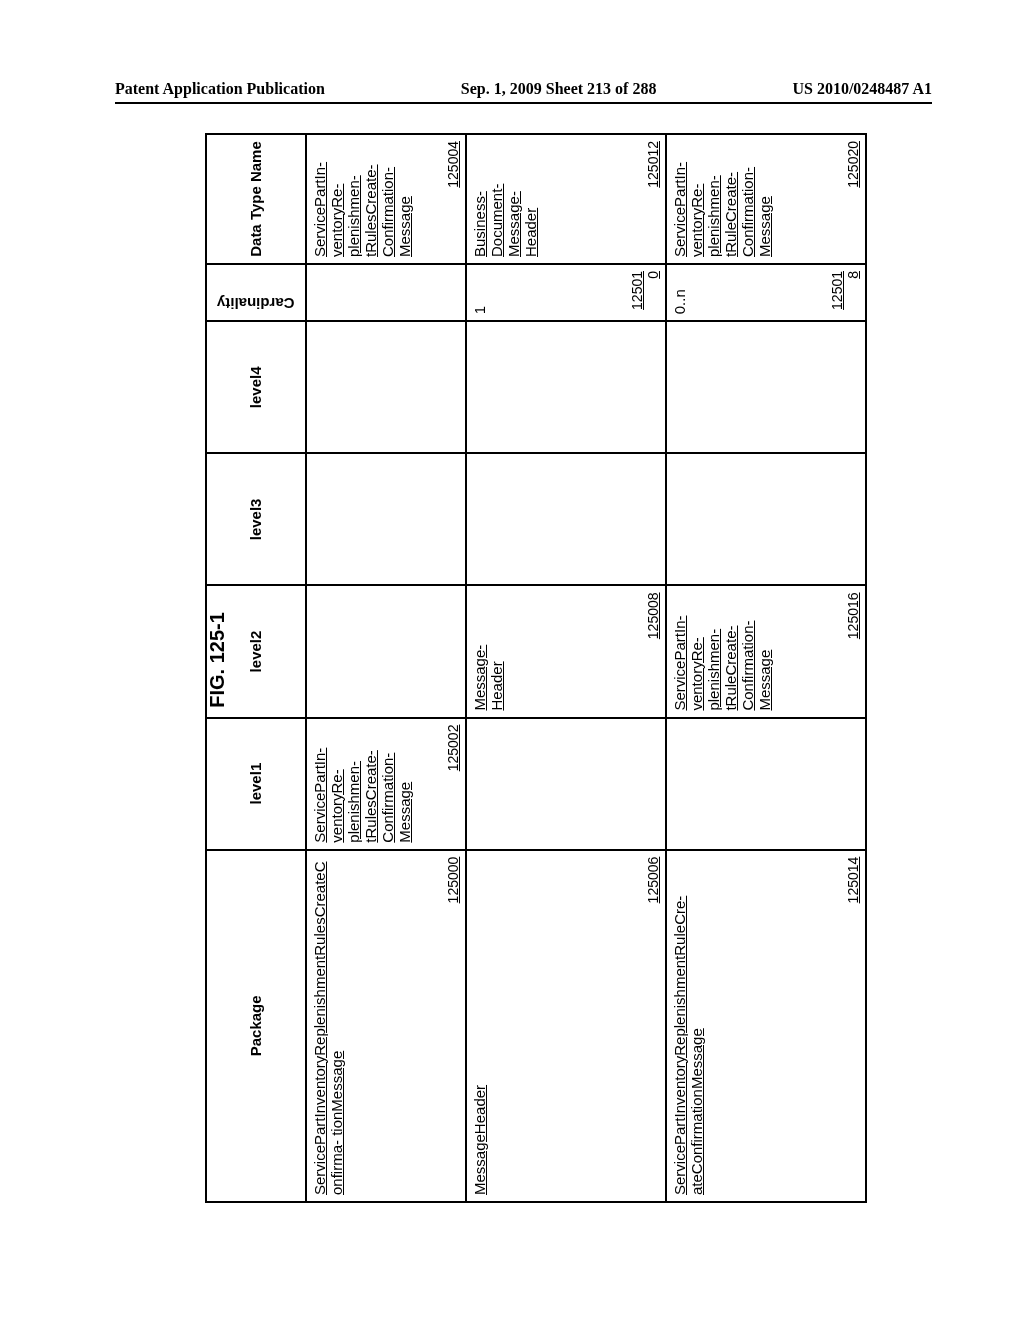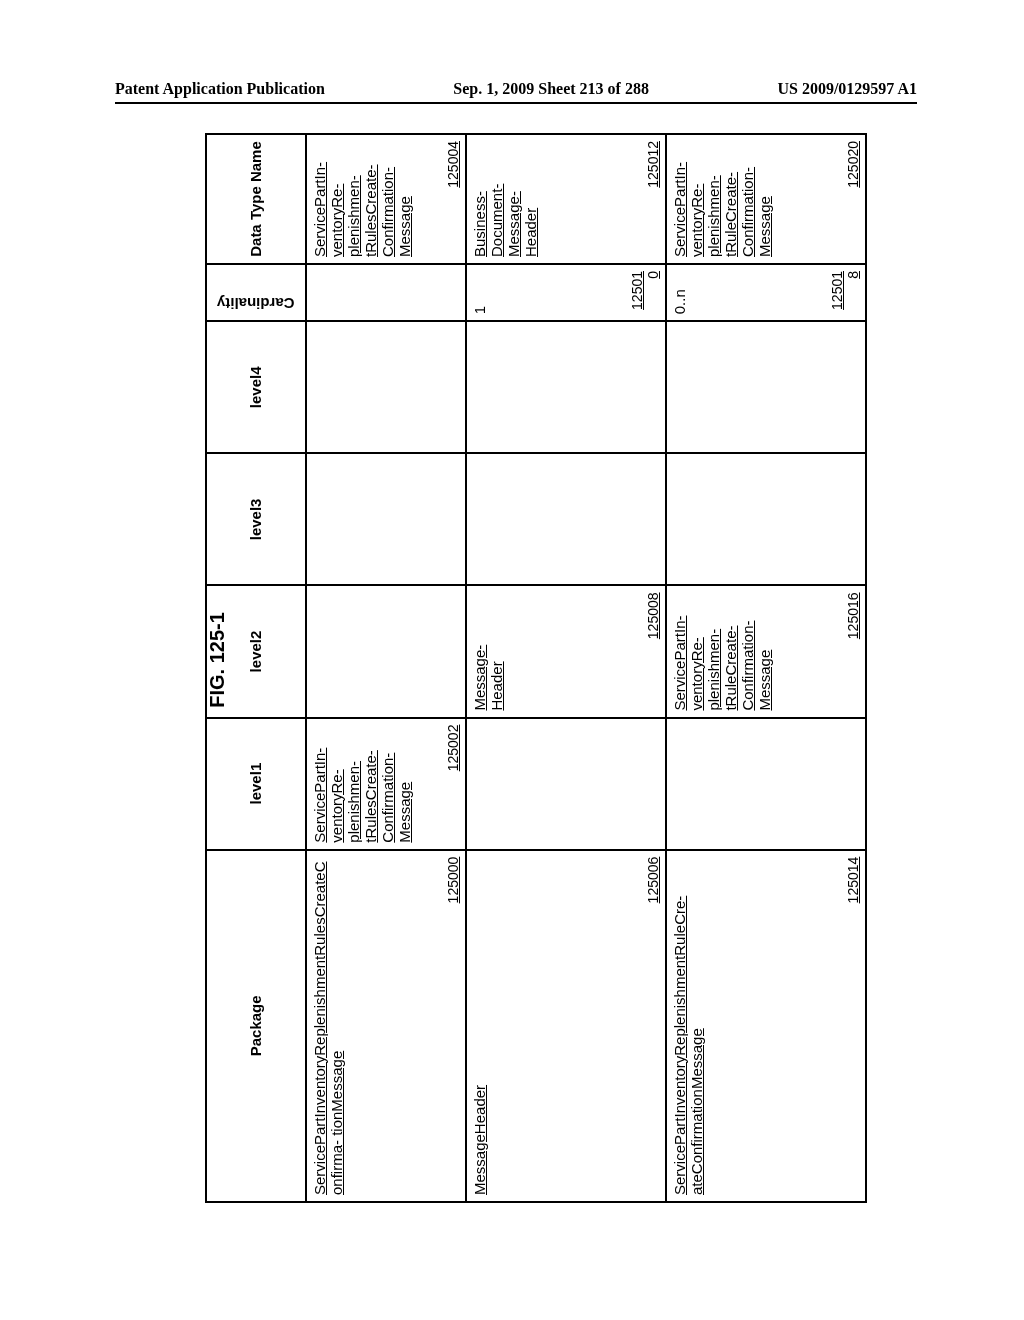--- a/index.html
+++ b/index.html
@@ -8,21 +8,21 @@
     background: #fff;
     font-family: "Times New Roman", Times, serif;
     width: 1024px;
     height: 1320px;
     position: relative;
   }
   .page-header {
     position: absolute;
     top: 80px;
     left: 115px;
-    right: 107px;
+    right: 92px;
     display: flex;
     justify-content: space-between;
     font-family: "Times New Roman", Times, serif;
     font-weight: bold;
     font-size: 16px;
     border-bottom: 2px solid #000;
     padding-bottom: 4px;
   }
   .fig-title {
     position: absolute;
@@ -90,21 +90,21 @@
   .ul { text-decoration: underline; }
   .cellrows { height: 200px; }
   .celltop  { height: 160px; }
 </style>
 </head>
 <body>
 
 <div class="page-header">
   <span>Patent Application Publication</span>
   <span>Sep. 1, 2009  Sheet 213 of 288</span>
-  <span>US 2009/0129597 A1</span>
+  <span>US 2010/0248487 A1</span>
 </div>
 
 <div class="fig-title">FIG. 125-1</div>
 
 <div class="table-wrap">
 <table>
   <colgroup>
     <col class="pkg">
         <col class="lvl">
         <col class="lvl">

